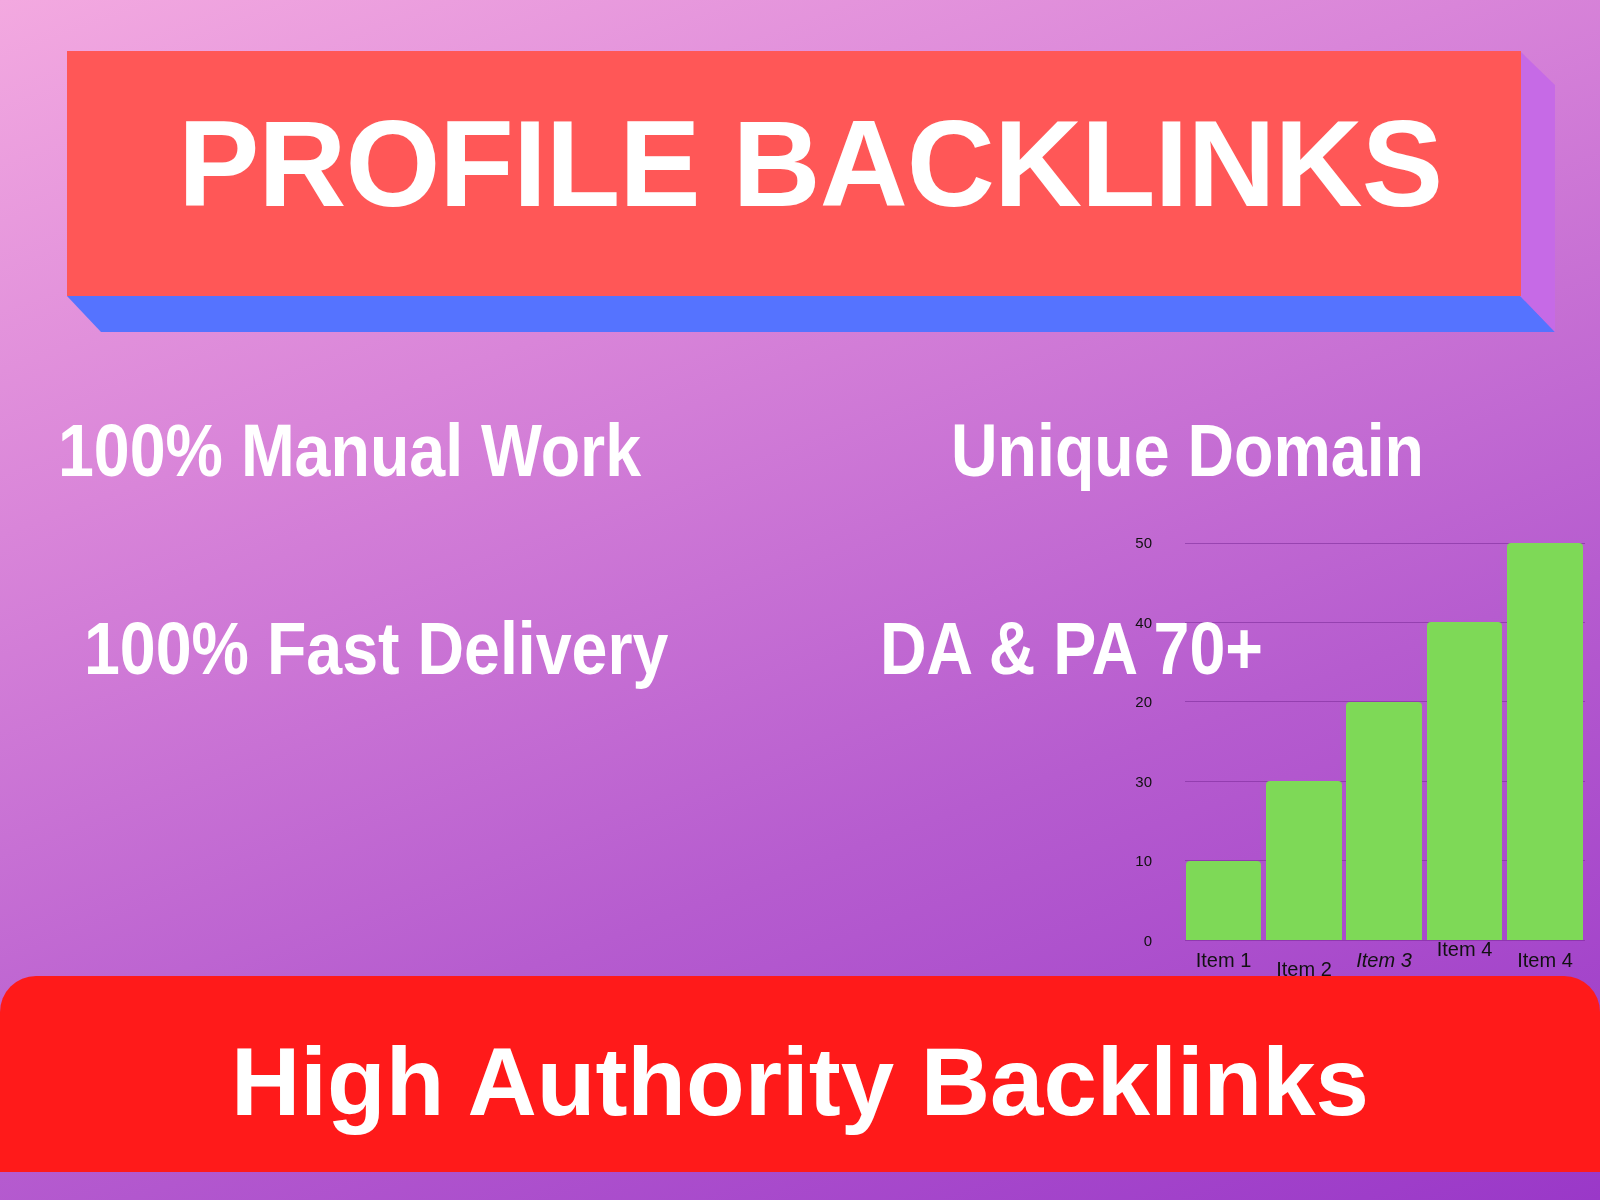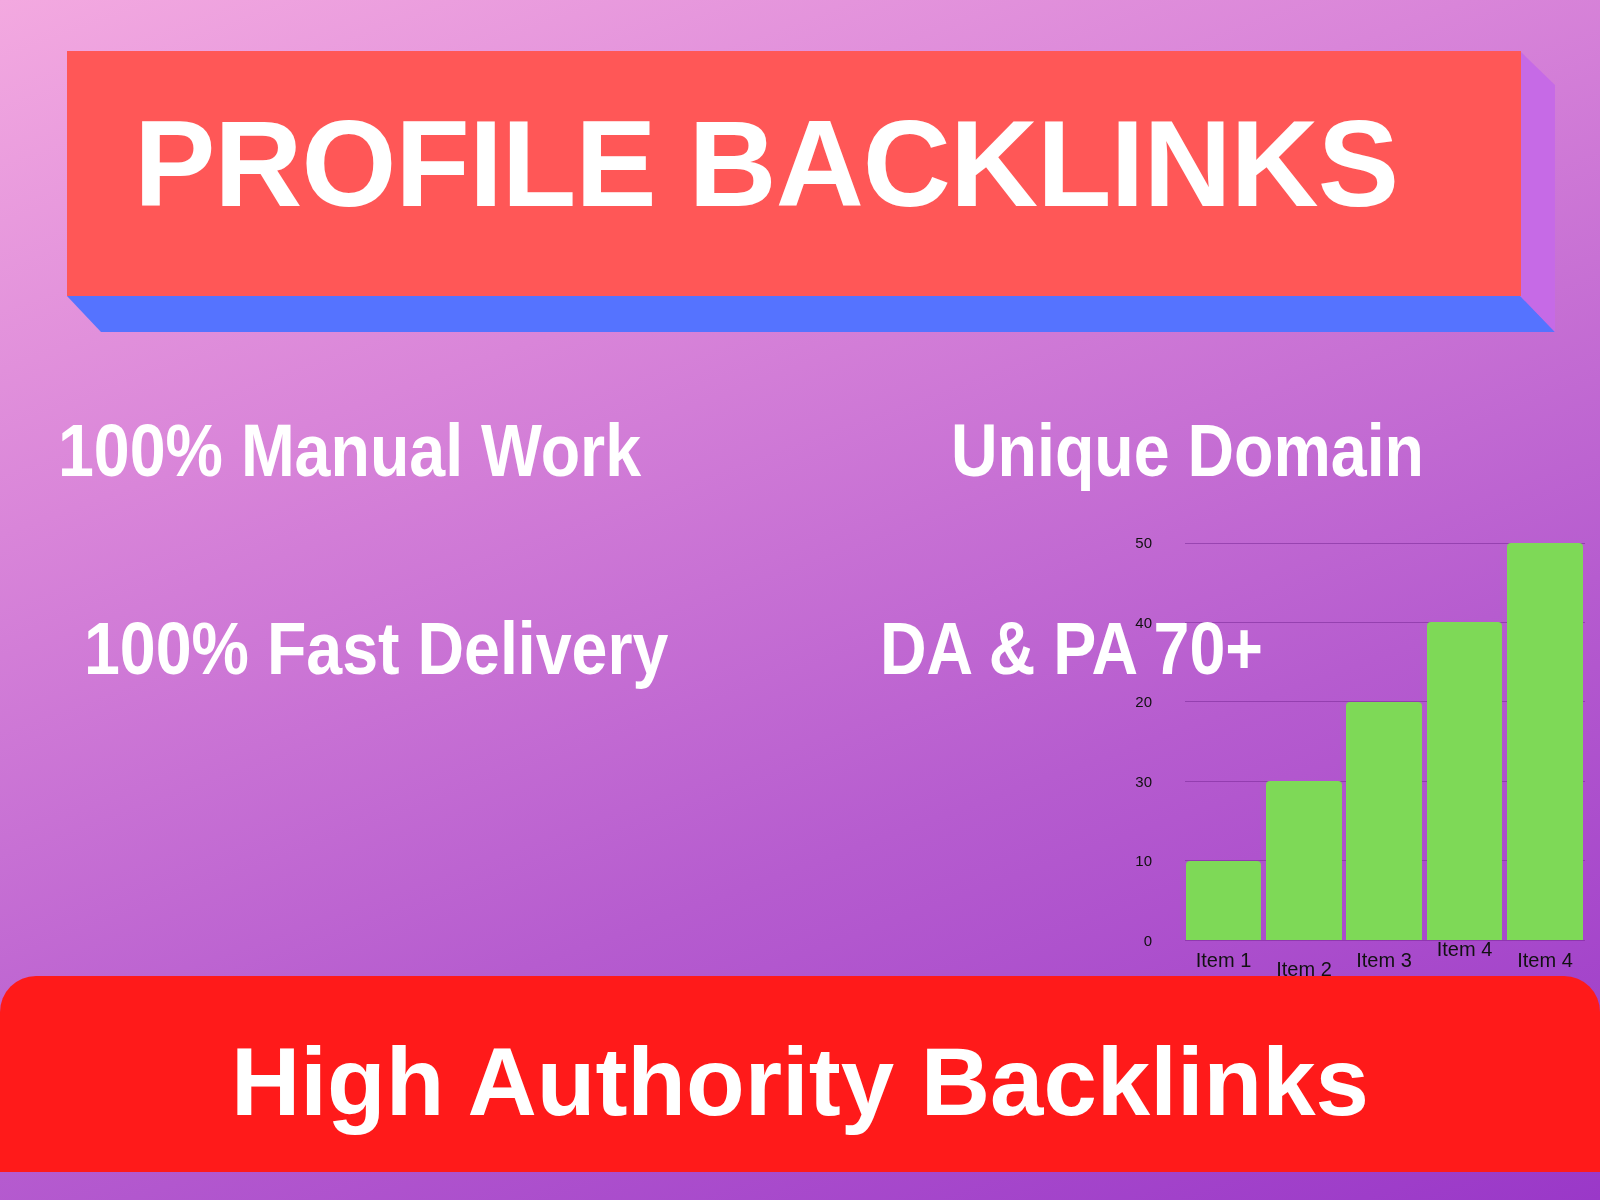--- a/index.html
+++ b/index.html
@@ -21,21 +21,21 @@
       left: 1520px; top: 51px; width: 35px; height: 281px;
       background: #c66ae6;
       clip-path: polygon(0 0, 35px 34px, 35px 281px, 0 245px);
     }
     .banner-front {
       left: 67px; top: 51px; width: 1454px; height: 245px;
       background: #ff5757;
     }
     .banner-title {
       position: absolute; left: 0; top: 52px; width: 100%;
-      padding-left: 67px;
+      padding-left: 111px;
       color: #ffffff; font-weight: bold; font-size: 122px; line-height: 1;
       letter-spacing: -1px; white-space: nowrap;
     }
 
     
     .feature {
       color: #ffffff; font-weight: bold; font-size: 75px; line-height: 1;
       white-space: nowrap; transform-origin: left top;
       transform: scaleX(0.86);
     }
@@ -99,21 +99,21 @@
   <div class="gridline" style="left:55px; width:400px; top:415px;"></div>
 
   <div class="bar" style="left:56px; width:75px; top:336px; height:79px;"></div>
   <div class="bar" style="left:136px; width:76px; top:256px; height:159px;"></div>
   <div class="bar" style="left:216px; width:76px; top:177px; height:238px;"></div>
   <div class="bar" style="left:297px; width:75px; top:97px; height:318px;"></div>
   <div class="bar" style="left:377px; width:76px; top:18px; height:397px;"></div>
 
   <div class="xlabel" style="left:56px; width:75px; top:425px;">Item 1</div>
   <div class="xlabel" style="left:136px; width:76px; top:434px;">Item 2</div>
-  <div class="xlabel" style="left:216px; width:76px; top:425px;">Item 3</div>
+  <div class="xlabel" style="left:216px; width:76px; top:425px;font-style:italic;">Item 3</div>
   <div class="xlabel" style="left:297px; width:75px; top:414px;">Item 4</div>
   <div class="xlabel" style="left:377px; width:76px; top:425px;">Item 4</div>
 </div>
 
 <div class="abs feature" style="left:880px; top:611px;">DA &amp; PA 70+</div>
 
 <div class="abs bottom-banner">
   <div class="bottom-text">High Authority Backlinks</div>
 </div>
 

